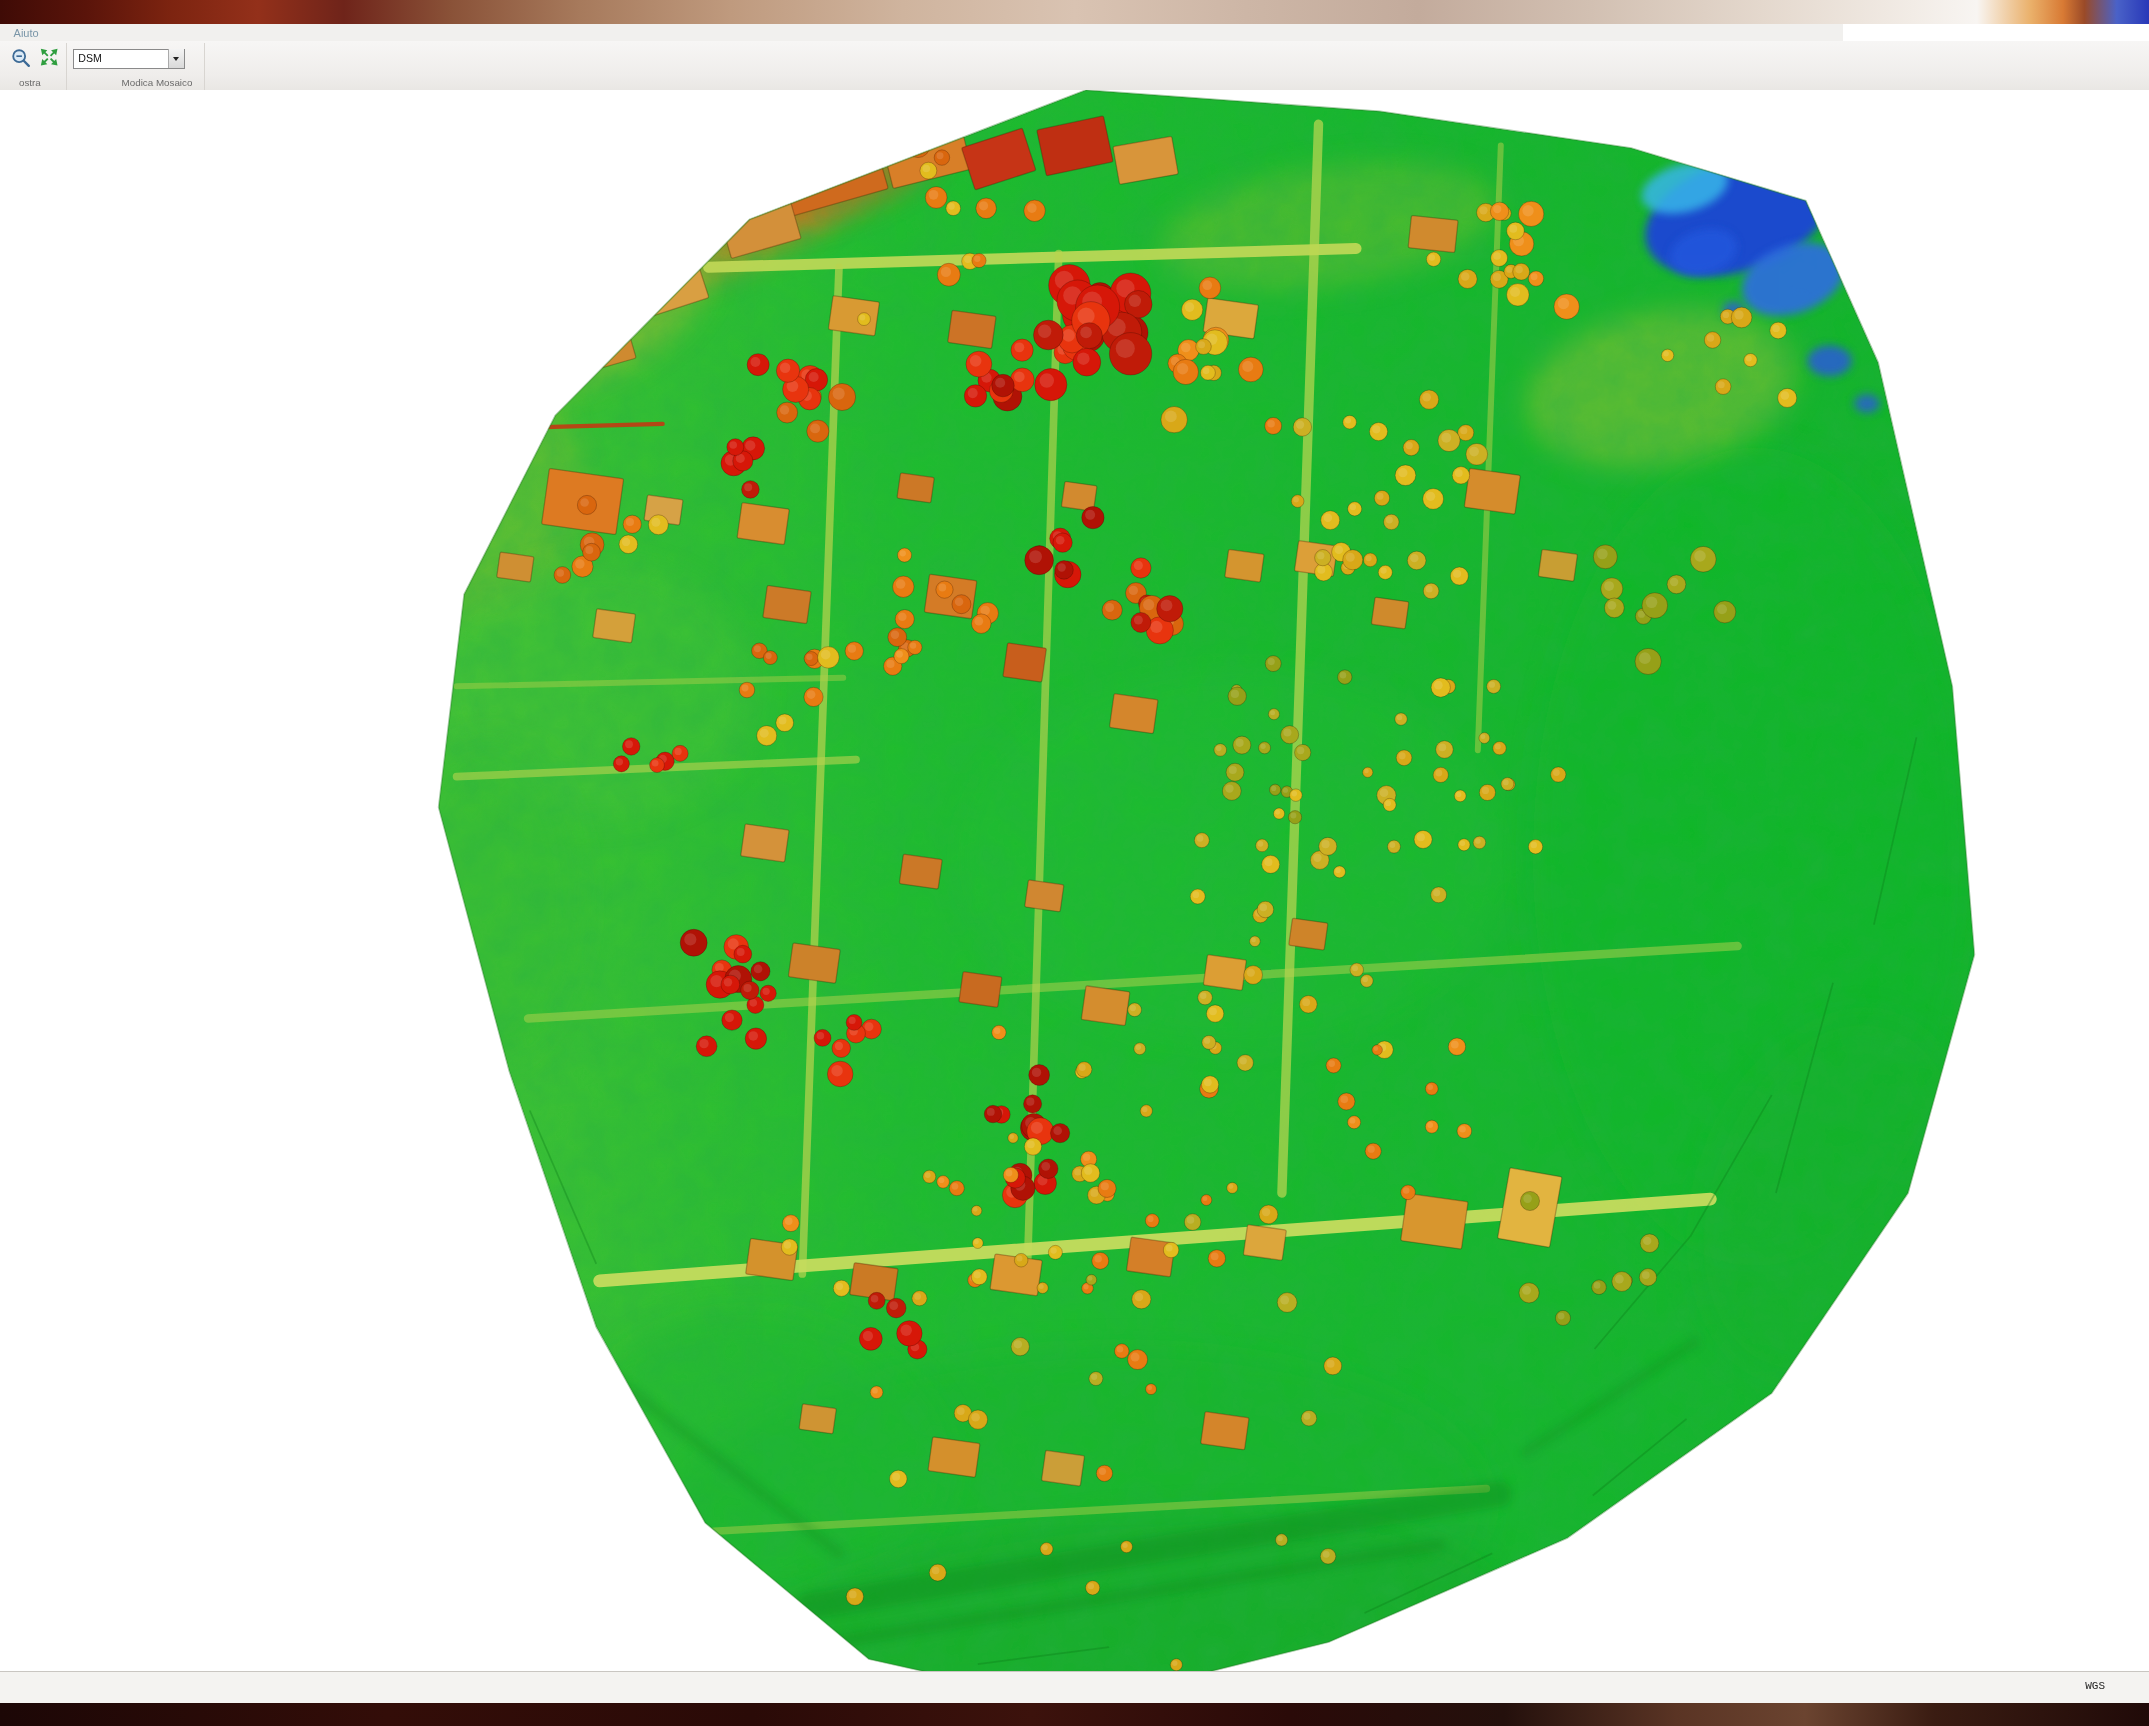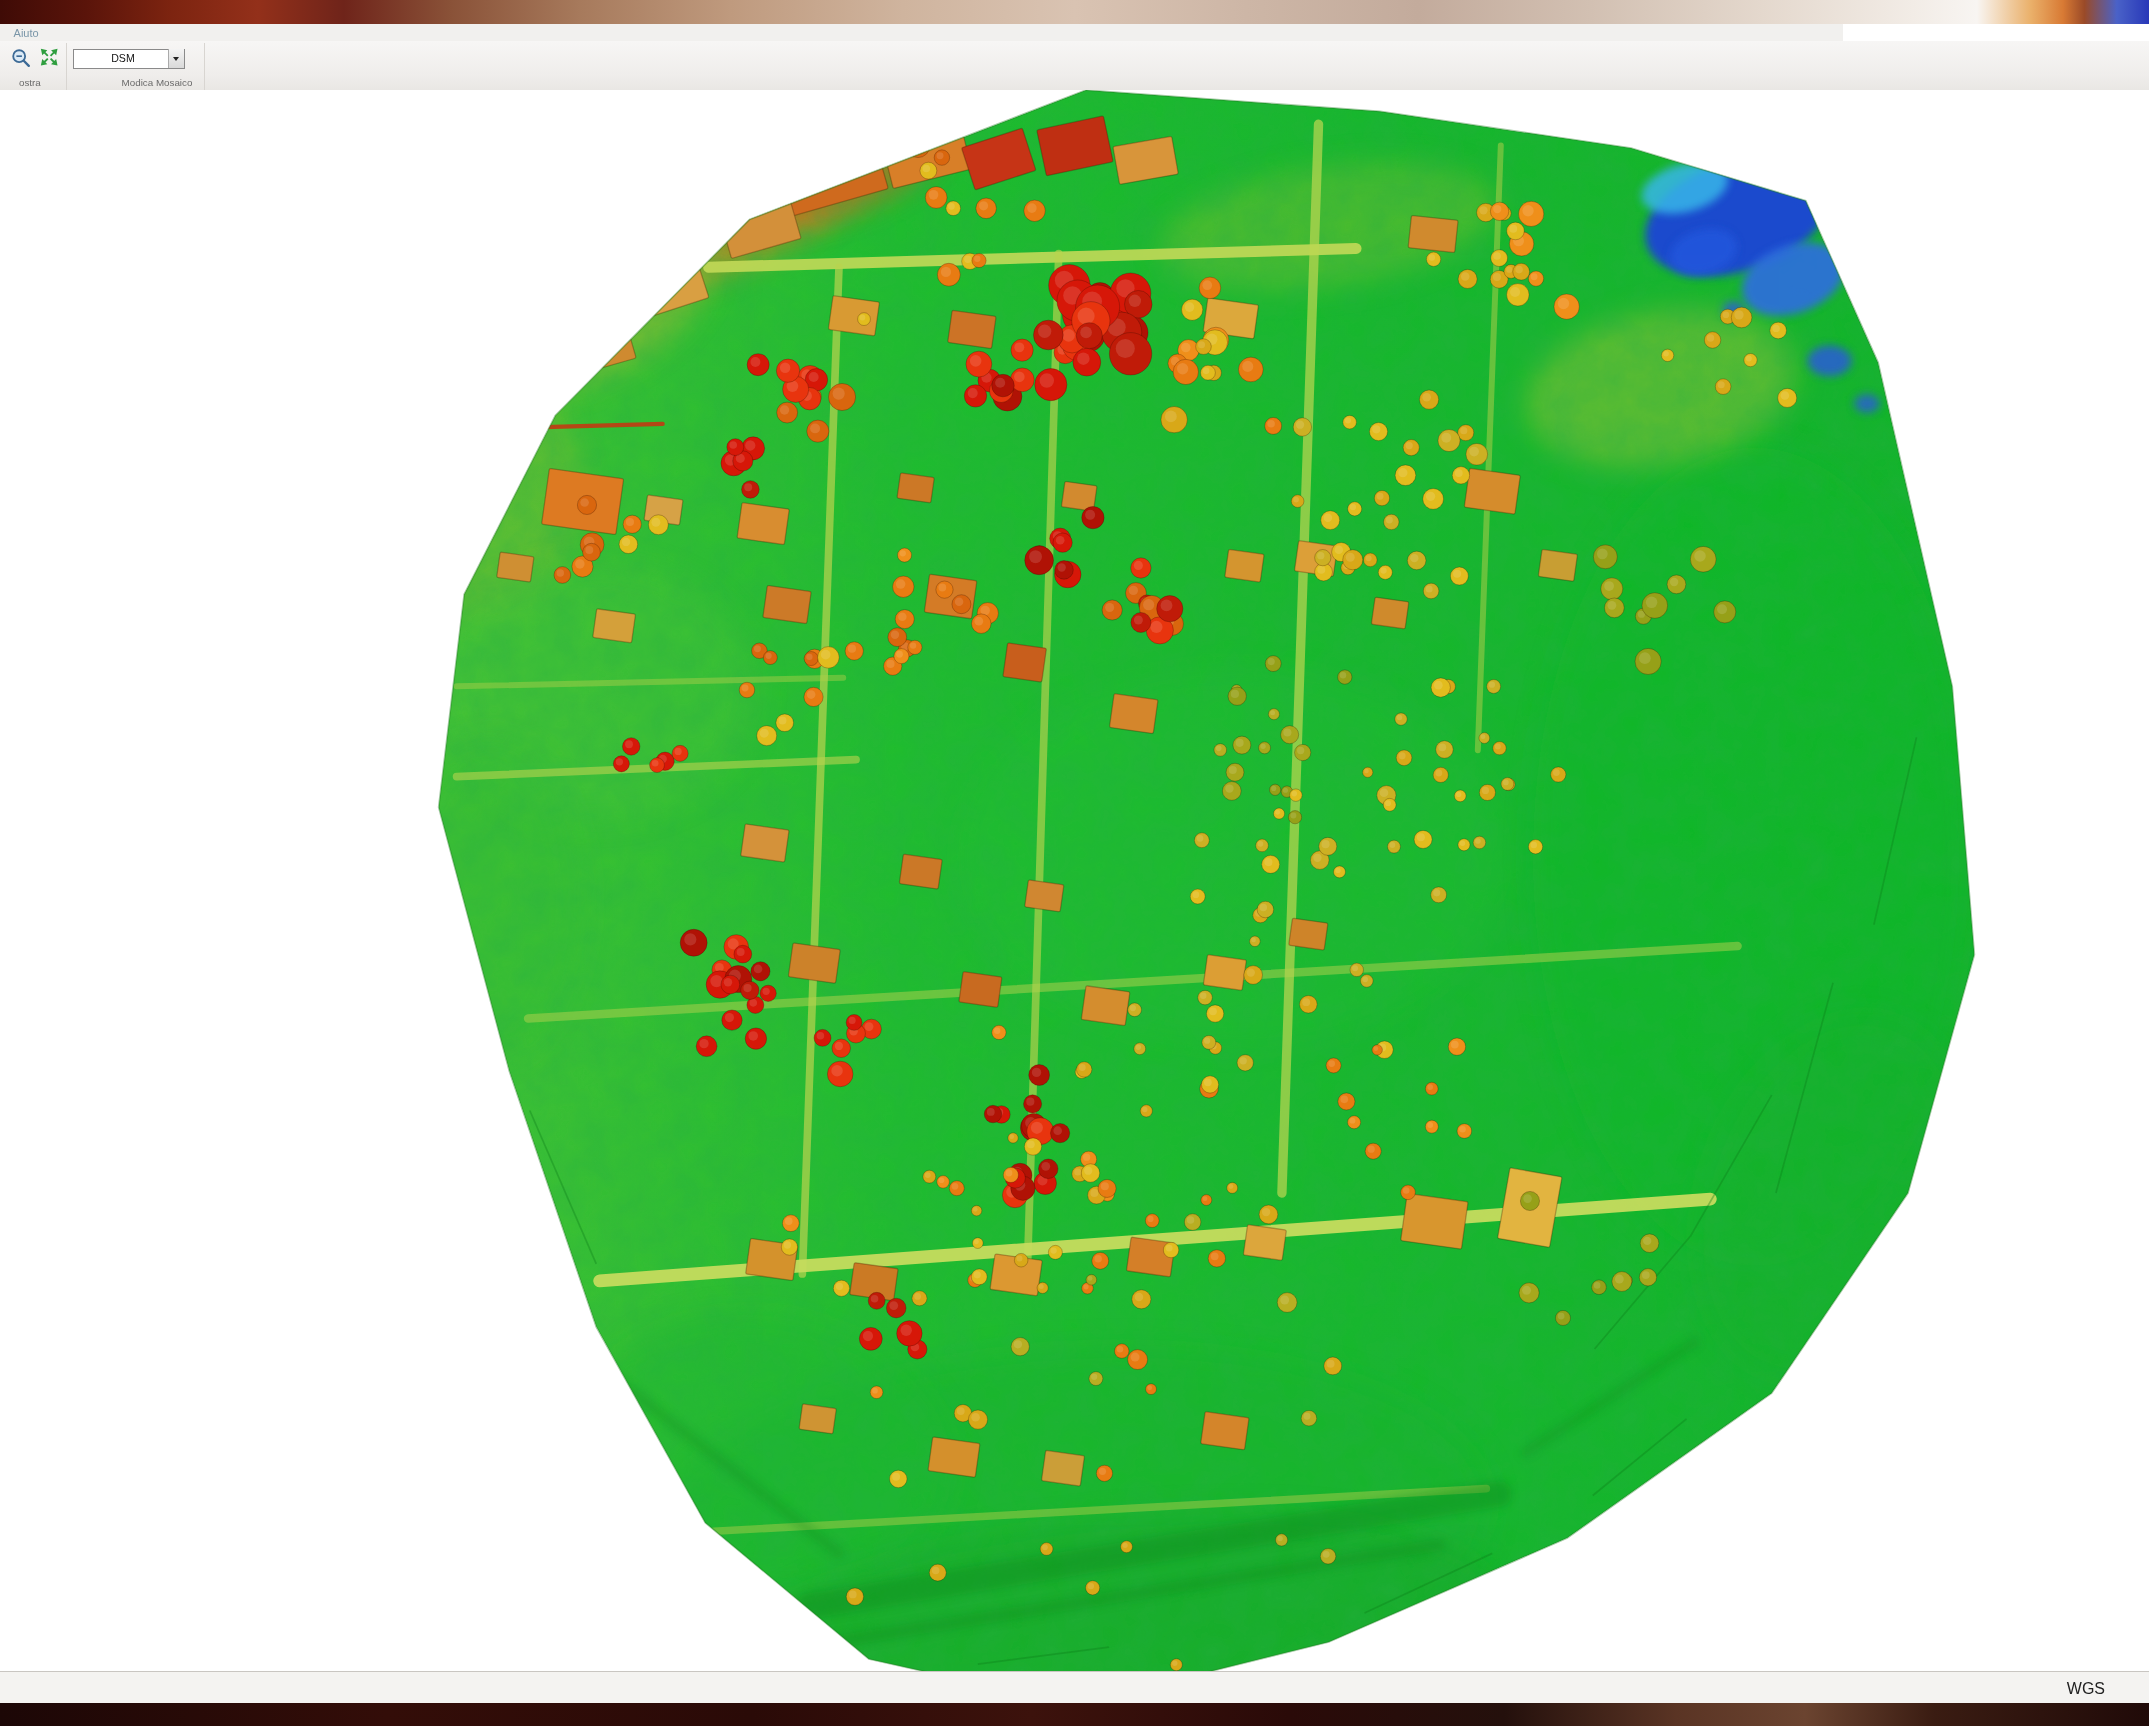--- a/index.html
+++ b/index.html
@@ -35,21 +35,21 @@
   .tool-row{position:absolute;left:0;top:0;height:36px;width:100%;}
   .tool-btn{
     position:absolute;top:6px;width:24px;height:24px;border-radius:2.6px;
     display:flex;align-items:center;justify-content:center;cursor:pointer;
   }
   .zoom-btn{left:8.5px;}
   .fit-btn{left:37px;}
   .combo{
     position:absolute;left:73px;top:7.7px;width:112px;height:20.4px;
     background:#ffffff;border:0.9px solid #8a8a8a;box-sizing:border-box;
-    display:flex;align-items:center;cursor:pointer;text-align:center;
+    display:flex;align-items:center;cursor:pointer;
   }
   .combo-text{flex:1;font-size:10.6px;color:#111;padding-left:4.3px;line-height:19px;}
   .combo-arrow{
     width:15.3px;height:19px;border-left:0.9px solid #aaa;
     background:linear-gradient(180deg,#f4f4f4,#d9d9d9);
     display:flex;align-items:center;justify-content:center;
   }
   .combo-arrow .tri{
     width:0;height:0;border-left:3.4px solid transparent;border-right:3.4px solid transparent;
     border-top:4.3px solid #222;
@@ -69,21 +69,21 @@
   .canvas{
     position:absolute;left:0;top:90px;width:2149px;height:1581px;background:#ffffff;
   }
   .canvas svg{position:absolute;left:0;top:0;}
   
   .statusbar{
     position:absolute;left:0;top:1671px;width:2149px;height:31.5px;
     background:#f4f3f1;border-top:0.9px solid #c9c6c2;box-sizing:border-box;
   }
   .status-text{
-    position:absolute;right:44px;top:7.7px;font-size:16px;color:#222;
+    position:absolute;right:44px;top:7.7px;font-size:11px;color:#222;font-family:Liberation Mono, monospace;
   }
   
   .bottom-strip{
     position:absolute;left:0;top:1703px;width:2149px;height:24px;
     background:linear-gradient(90deg,
       #1c0706 0%,#330d08 18%,#2a0a07 35%,#3c120c 48%,#2a0a08 60%,
       #24100c 70%,#5a3424 78%,#6b4430 84%,#3a1c12 90%,#200a08 100%);
   }
 </style>
 </head>

